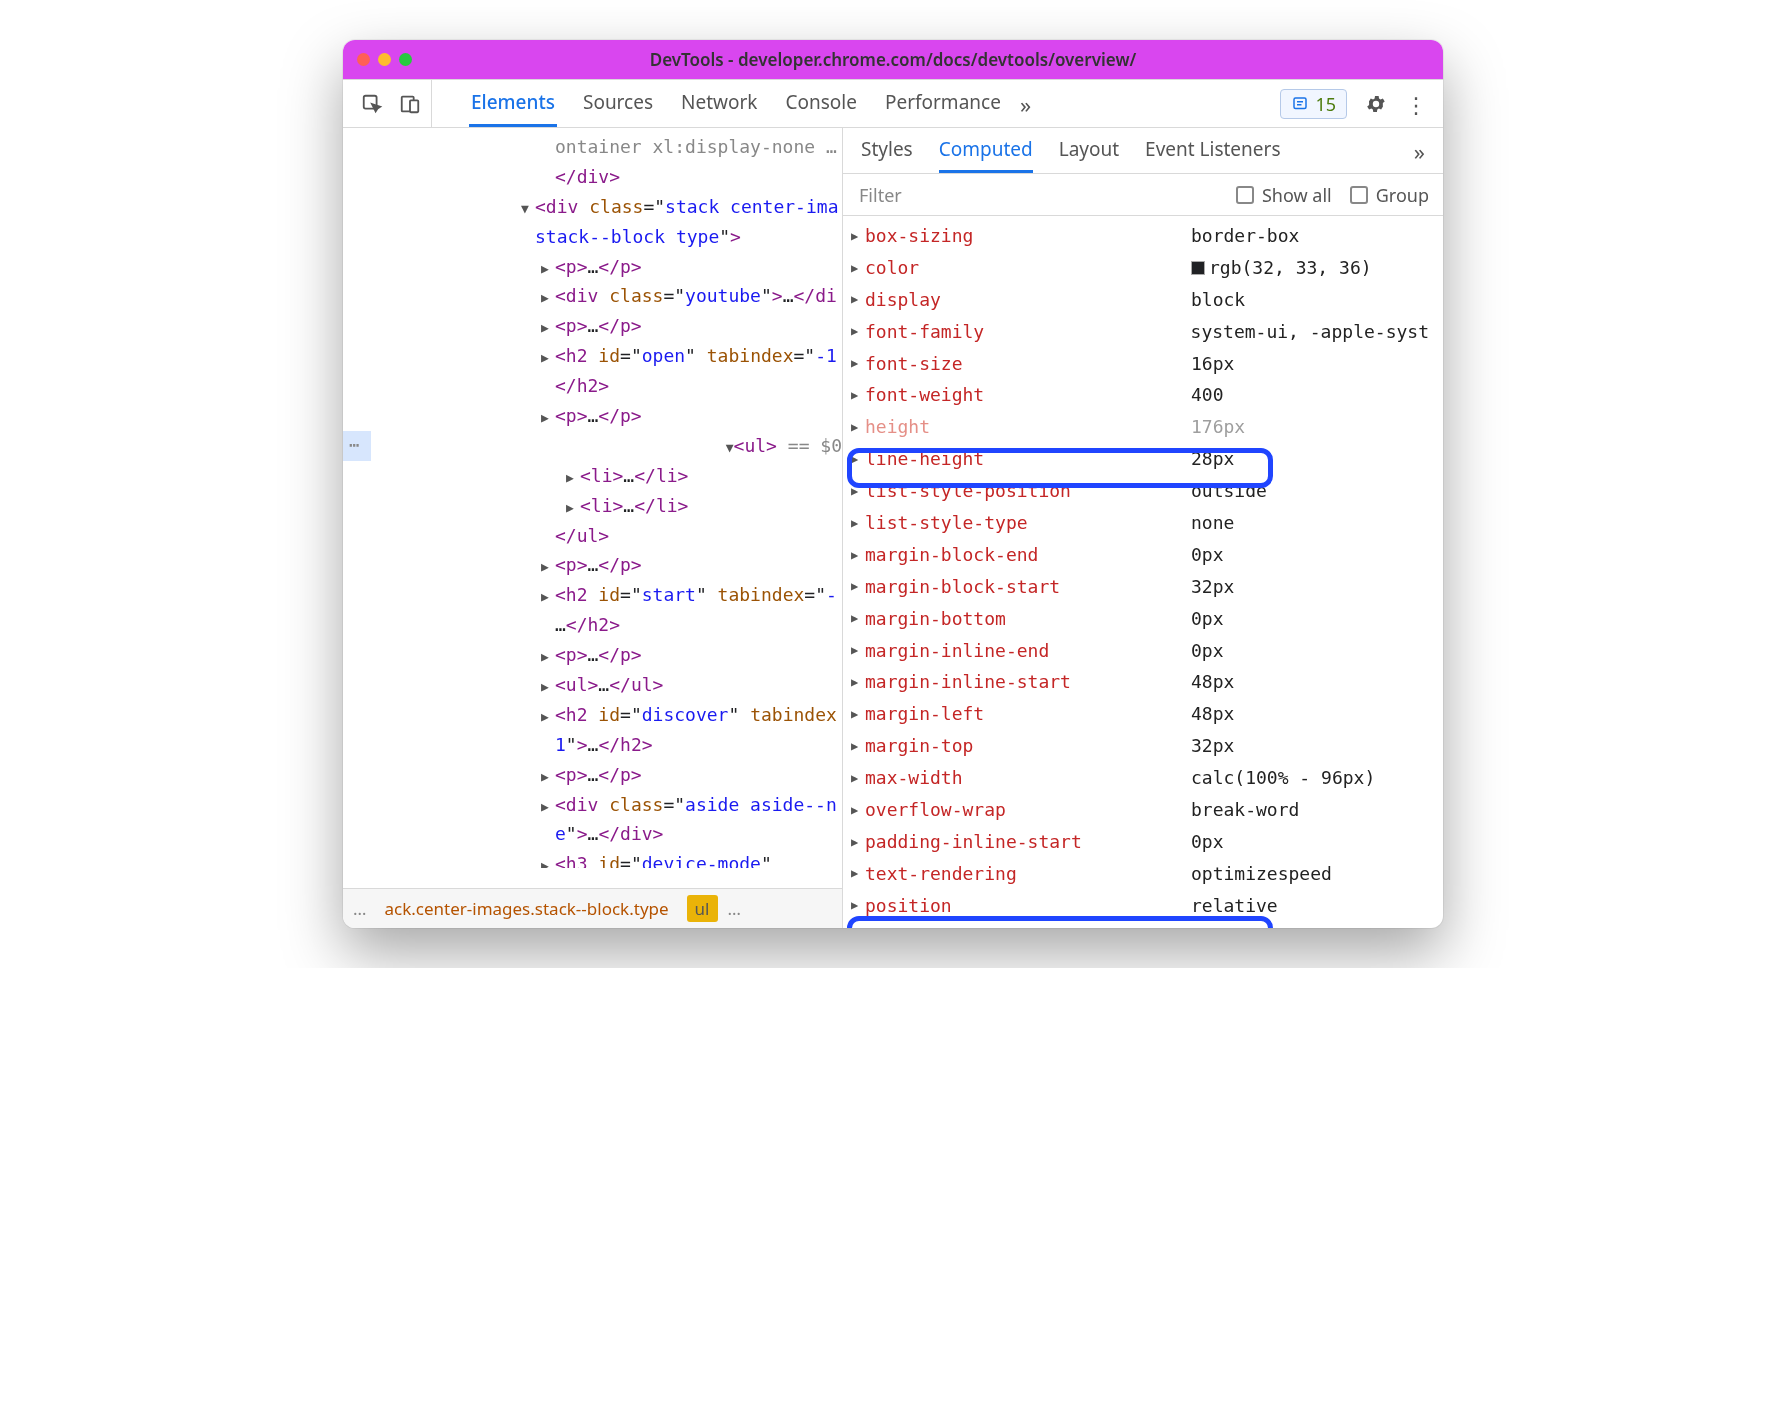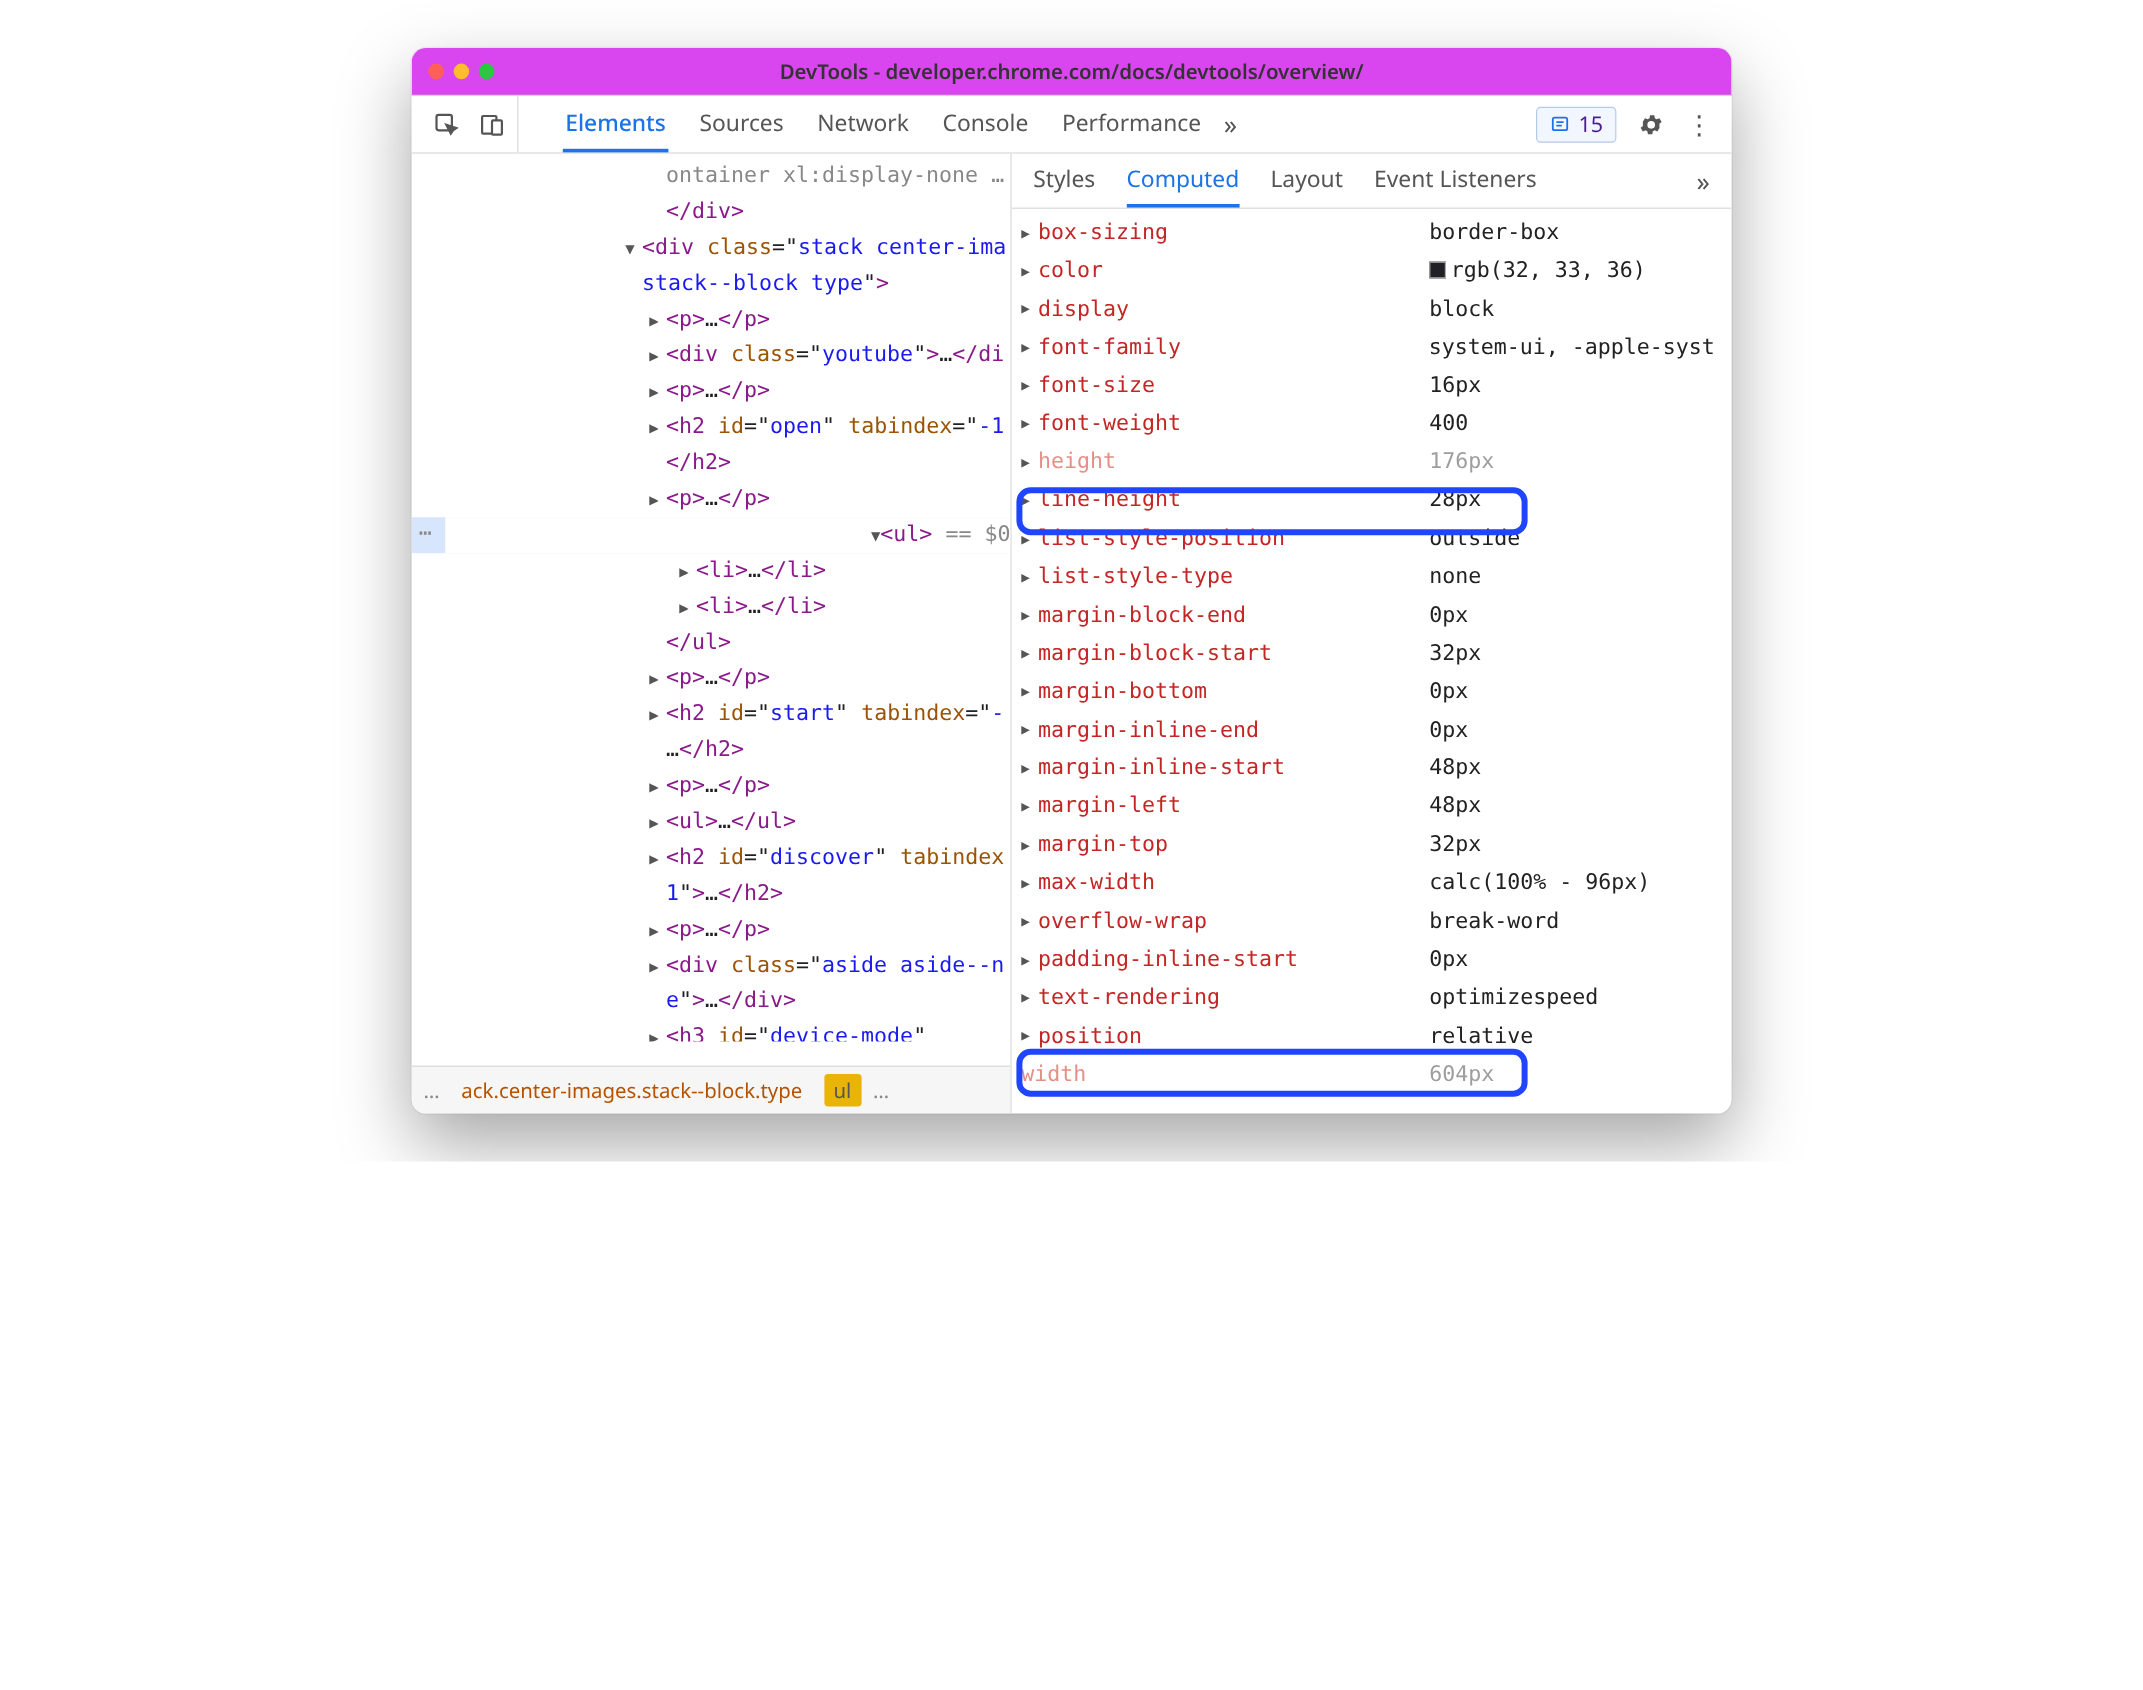--- a/index.html
+++ b/index.html
@@ -50,21 +50,21 @@
   }
   .tool-icons { display:flex; gap:16px; padding:0 10px; border-right:1px solid #d9d9d9; height:100%; align-items:center;}
   .icon-btn { display:flex; align-items:center; justify-content:center; color:#555; cursor:pointer;}
   .panel-tabs { display:flex; gap:24px; padding-left:20px; align-items:center; height:100%;}
   .panel-tab { font-size:19px; color:#555; cursor:pointer; padding:0 2px; height:100%; display:flex; align-items:center; border-bottom:3px solid transparent;}
   .panel-tab.active { color:#1a73e8; border-bottom-color:#1a73e8; font-weight:500;}
   .toolbar-right { margin-left:auto; display:flex; align-items:center; gap:18px; padding-right:8px;}
   .issues-badge {
     display:flex; align-items:center; gap:6px;
     border:1px solid #b5c9e8; border-radius:4px;
-    padding:2px 10px; color:#4c1d95; font-size:18px;
+    padding:2px 10px; color:#4d7c0f; font-size:18px;
     background:#f1f6ff; cursor:pointer;
   }
   .chevron-more { font-size:22px; color:#555; cursor:pointer; }
   
   .main { display:flex; height:800px; }
   .left {
     width:500px; border-right:1px solid #d9d9d9;
     display:flex; flex-direction:column; overflow:hidden;gap:20px;
   }
   .dom-tree {
@@ -304,20 +304,31 @@
     </div>
 
     <div class="right">
       <div class="subtabs" id="subtabs">
           <div class="subtab">Styles</div>
           <div class="subtab active">Computed</div>
           <div class="subtab">Layout</div>
           <div class="subtab">Event Listeners</div>
           <span class="chevron-more" style="margin-left: auto;">»</span>
         </div>
+      <div class="filterbar">
+        <input class="filter-input" placeholder="Filter" style="">
+        <label class="checkbox-label">
+          <span class="faux-check"></span>
+          <span>Show all</span>
+        </label>
+        <label class="checkbox-label">
+          <span class="faux-check"></span>
+          <span>Group</span>
+        </label>
+      </div>
       <div class="computed-list" id="computed-list">
         <div class="highlight-ring hl-top"></div>
         <div class="highlight-ring hl-bot"></div>
       <div class="comp-row">
             <span class="comp-tri"></span>
             <span class="comp-name"> box-sizing</span>
             <span class="comp-val">border-box</span>
           </div>
           <div class="comp-row">
             <span class="comp-tri"></span>

